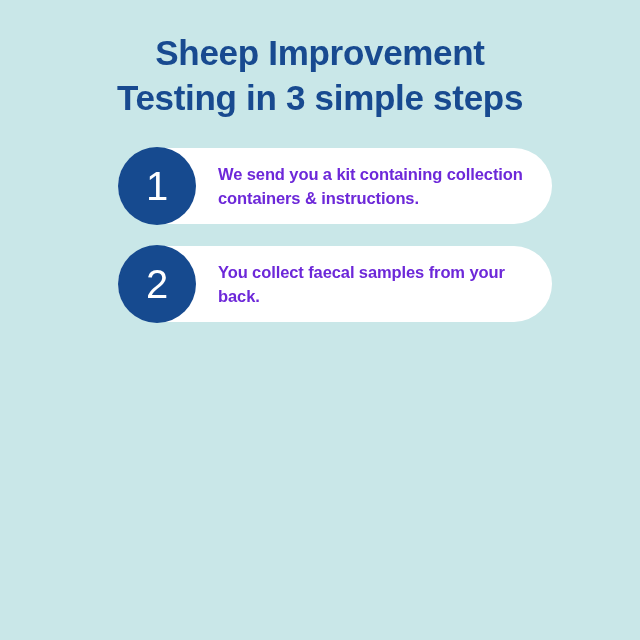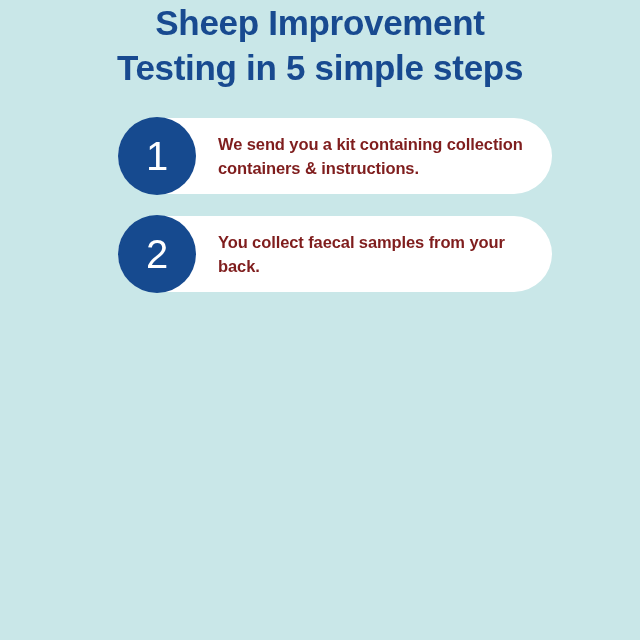--- a/index.html
+++ b/index.html
@@ -14,20 +14,21 @@
     overflow: hidden;
   }
   .poster {
     position: relative;
     width: 640px;
     height: 640px;
     background: #c9e7e8;
     box-sizing: border-box;
   }
   .title-block {
+    padding-top: 30px;
     text-align: center;
   }
   .title-line {
     color: #184a90;
     font-weight: bold;
     font-size: 35px;
     line-height: 45px;
     letter-spacing: -0.3px;
   }
   .title-line.l3 {
@@ -54,21 +55,21 @@
     min-height: 76px;
     display: flex;
     align-items: center;
     padding-left: 100px;
     padding-right: 22px;
     padding-top: 10px;
     padding-bottom: 10px;
     box-sizing: border-box;
   }
   .step-text {
-    color: #7f1d1d;
+    color: #6d28d9;
     font-size: 16.5px;
     font-weight: bold;
     line-height: 24px;
     letter-spacing: -0.1px;
   }
   .step-badge {
     position: absolute;
     left: 0;
     top: 50%;
     transform: translateY(-50%);
@@ -86,21 +87,21 @@
     z-index: 2;
   }
 </style>
 </head>
 <body>
 
 <div class="poster">
 
   <div class="title-block">
     <div class="title-line l1">Sheep Improvement</div>
-    <div class="title-line l3">Testing in 5 simple steps</div>
+    <div class="title-line l3">Testing in 3 simple steps</div>
   </div>
 
   <div class="steps">
 
     <div class="step">
       <div class="step-card">
         <div class="step-text">We send you a kit containing collection containers &amp; instructions.</div>
       </div>
       <div class="step-badge">1</div>
     </div>

